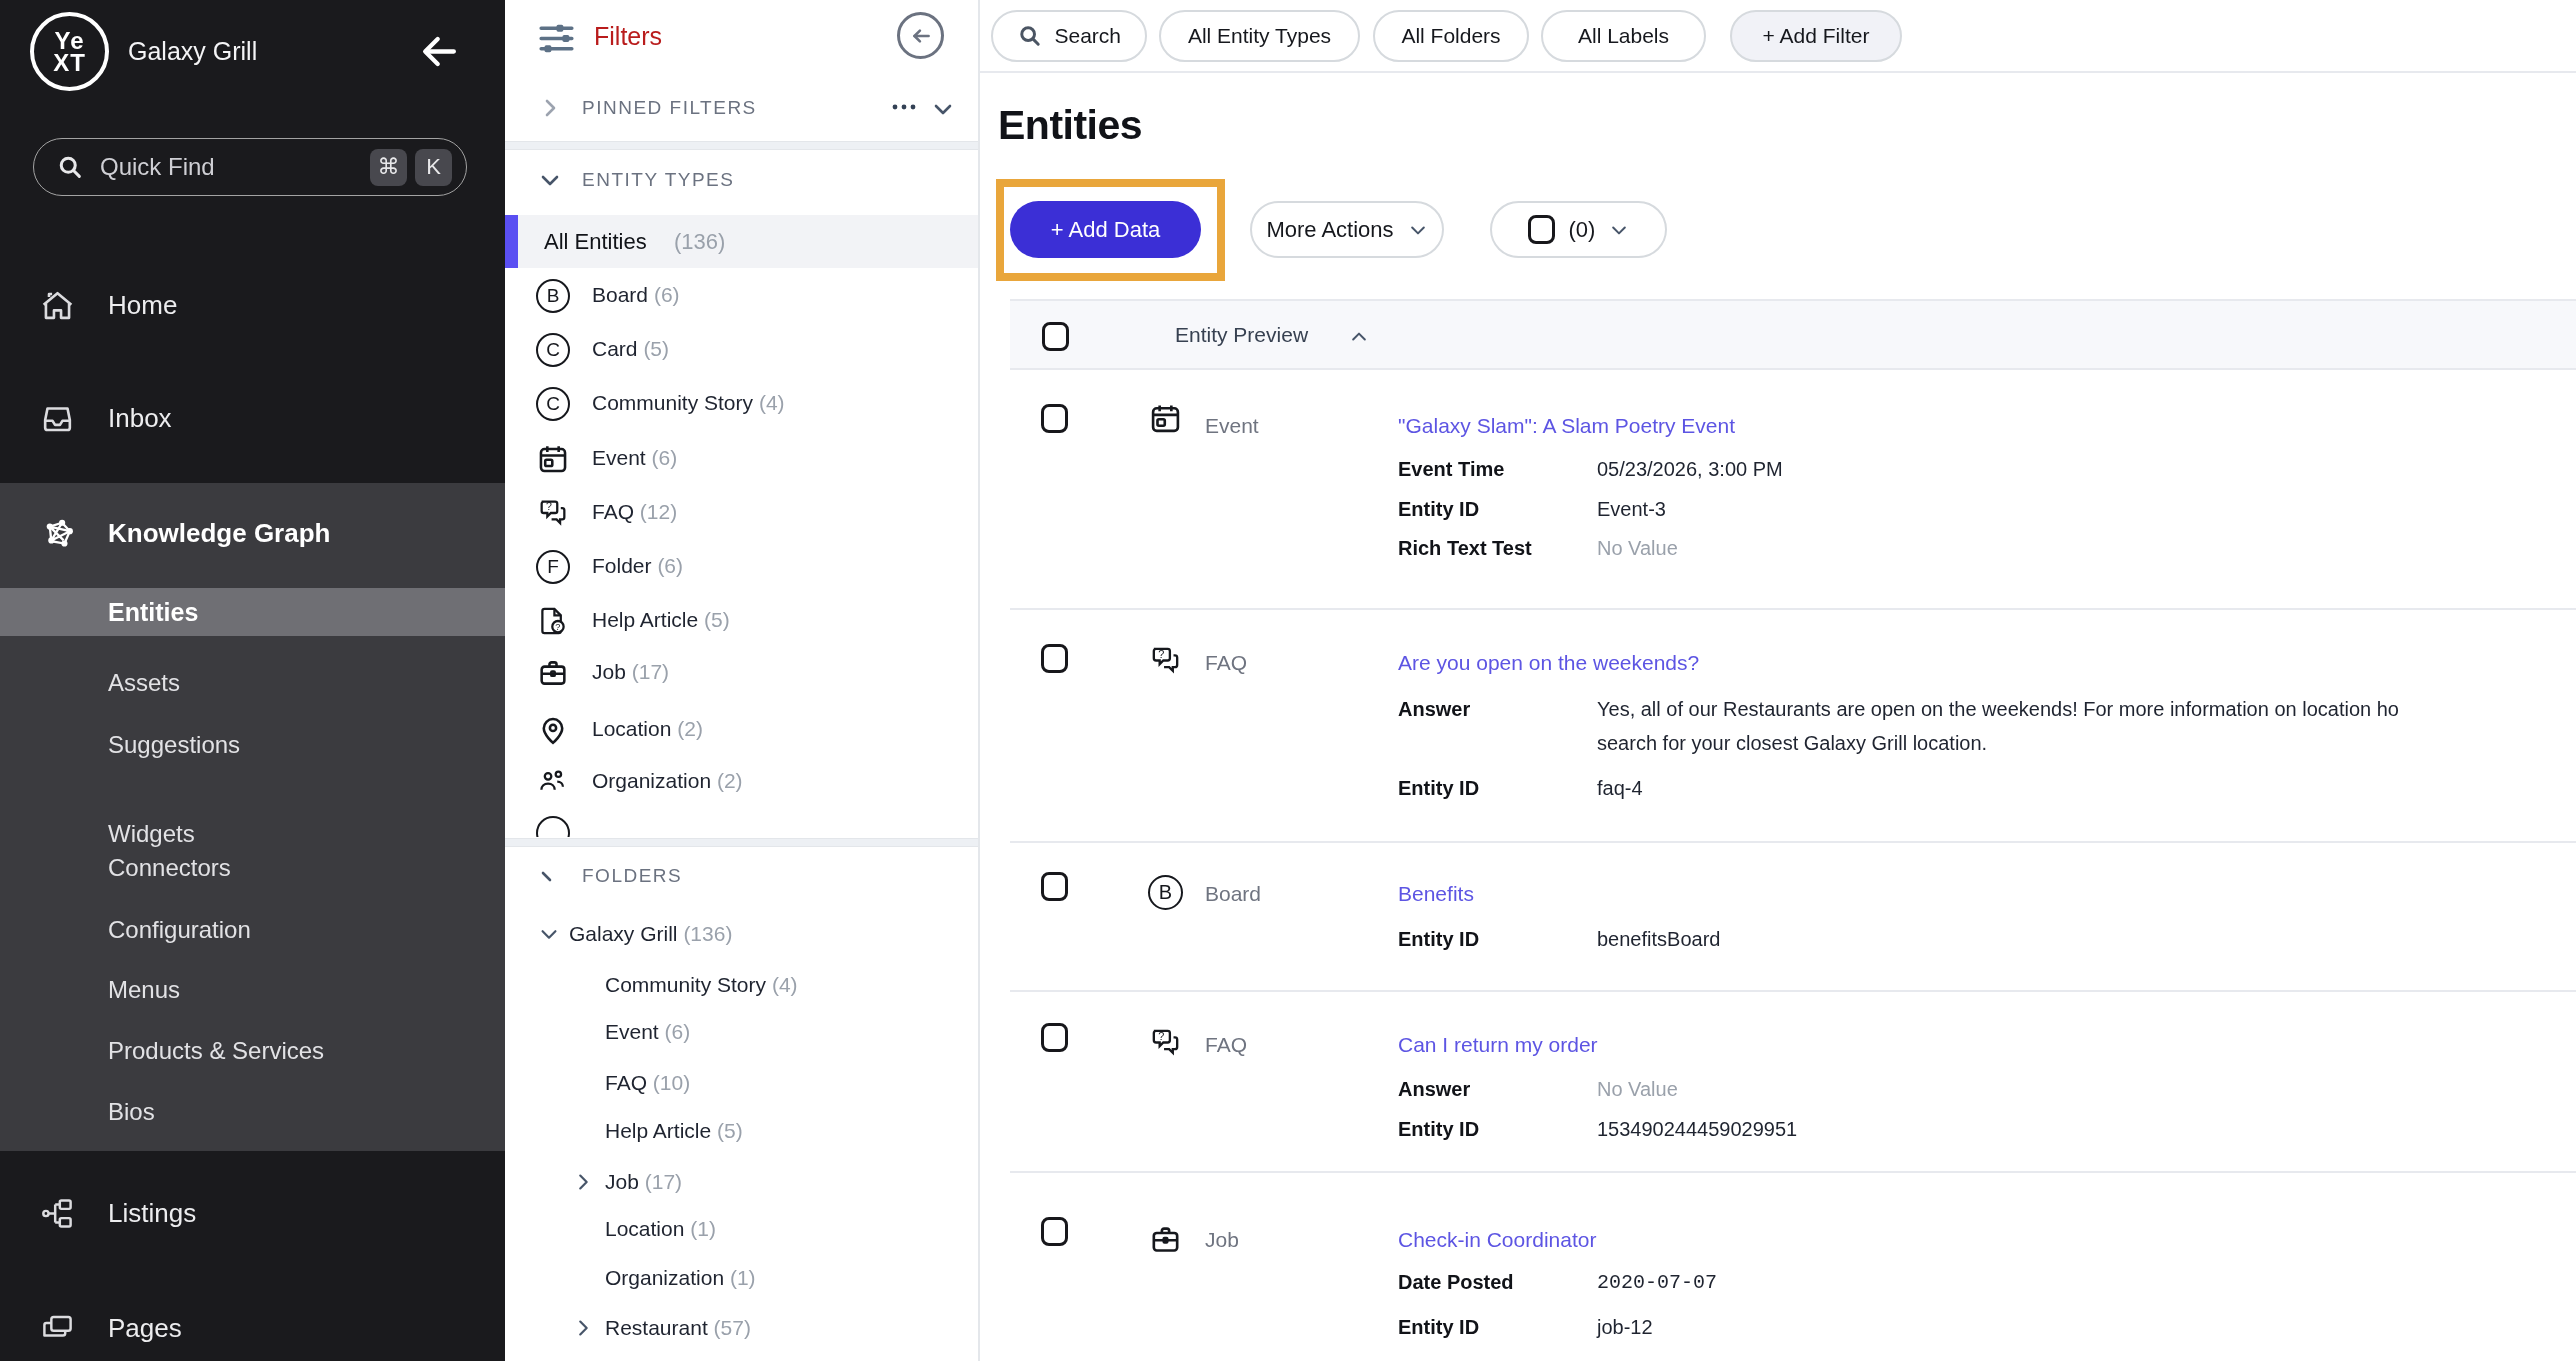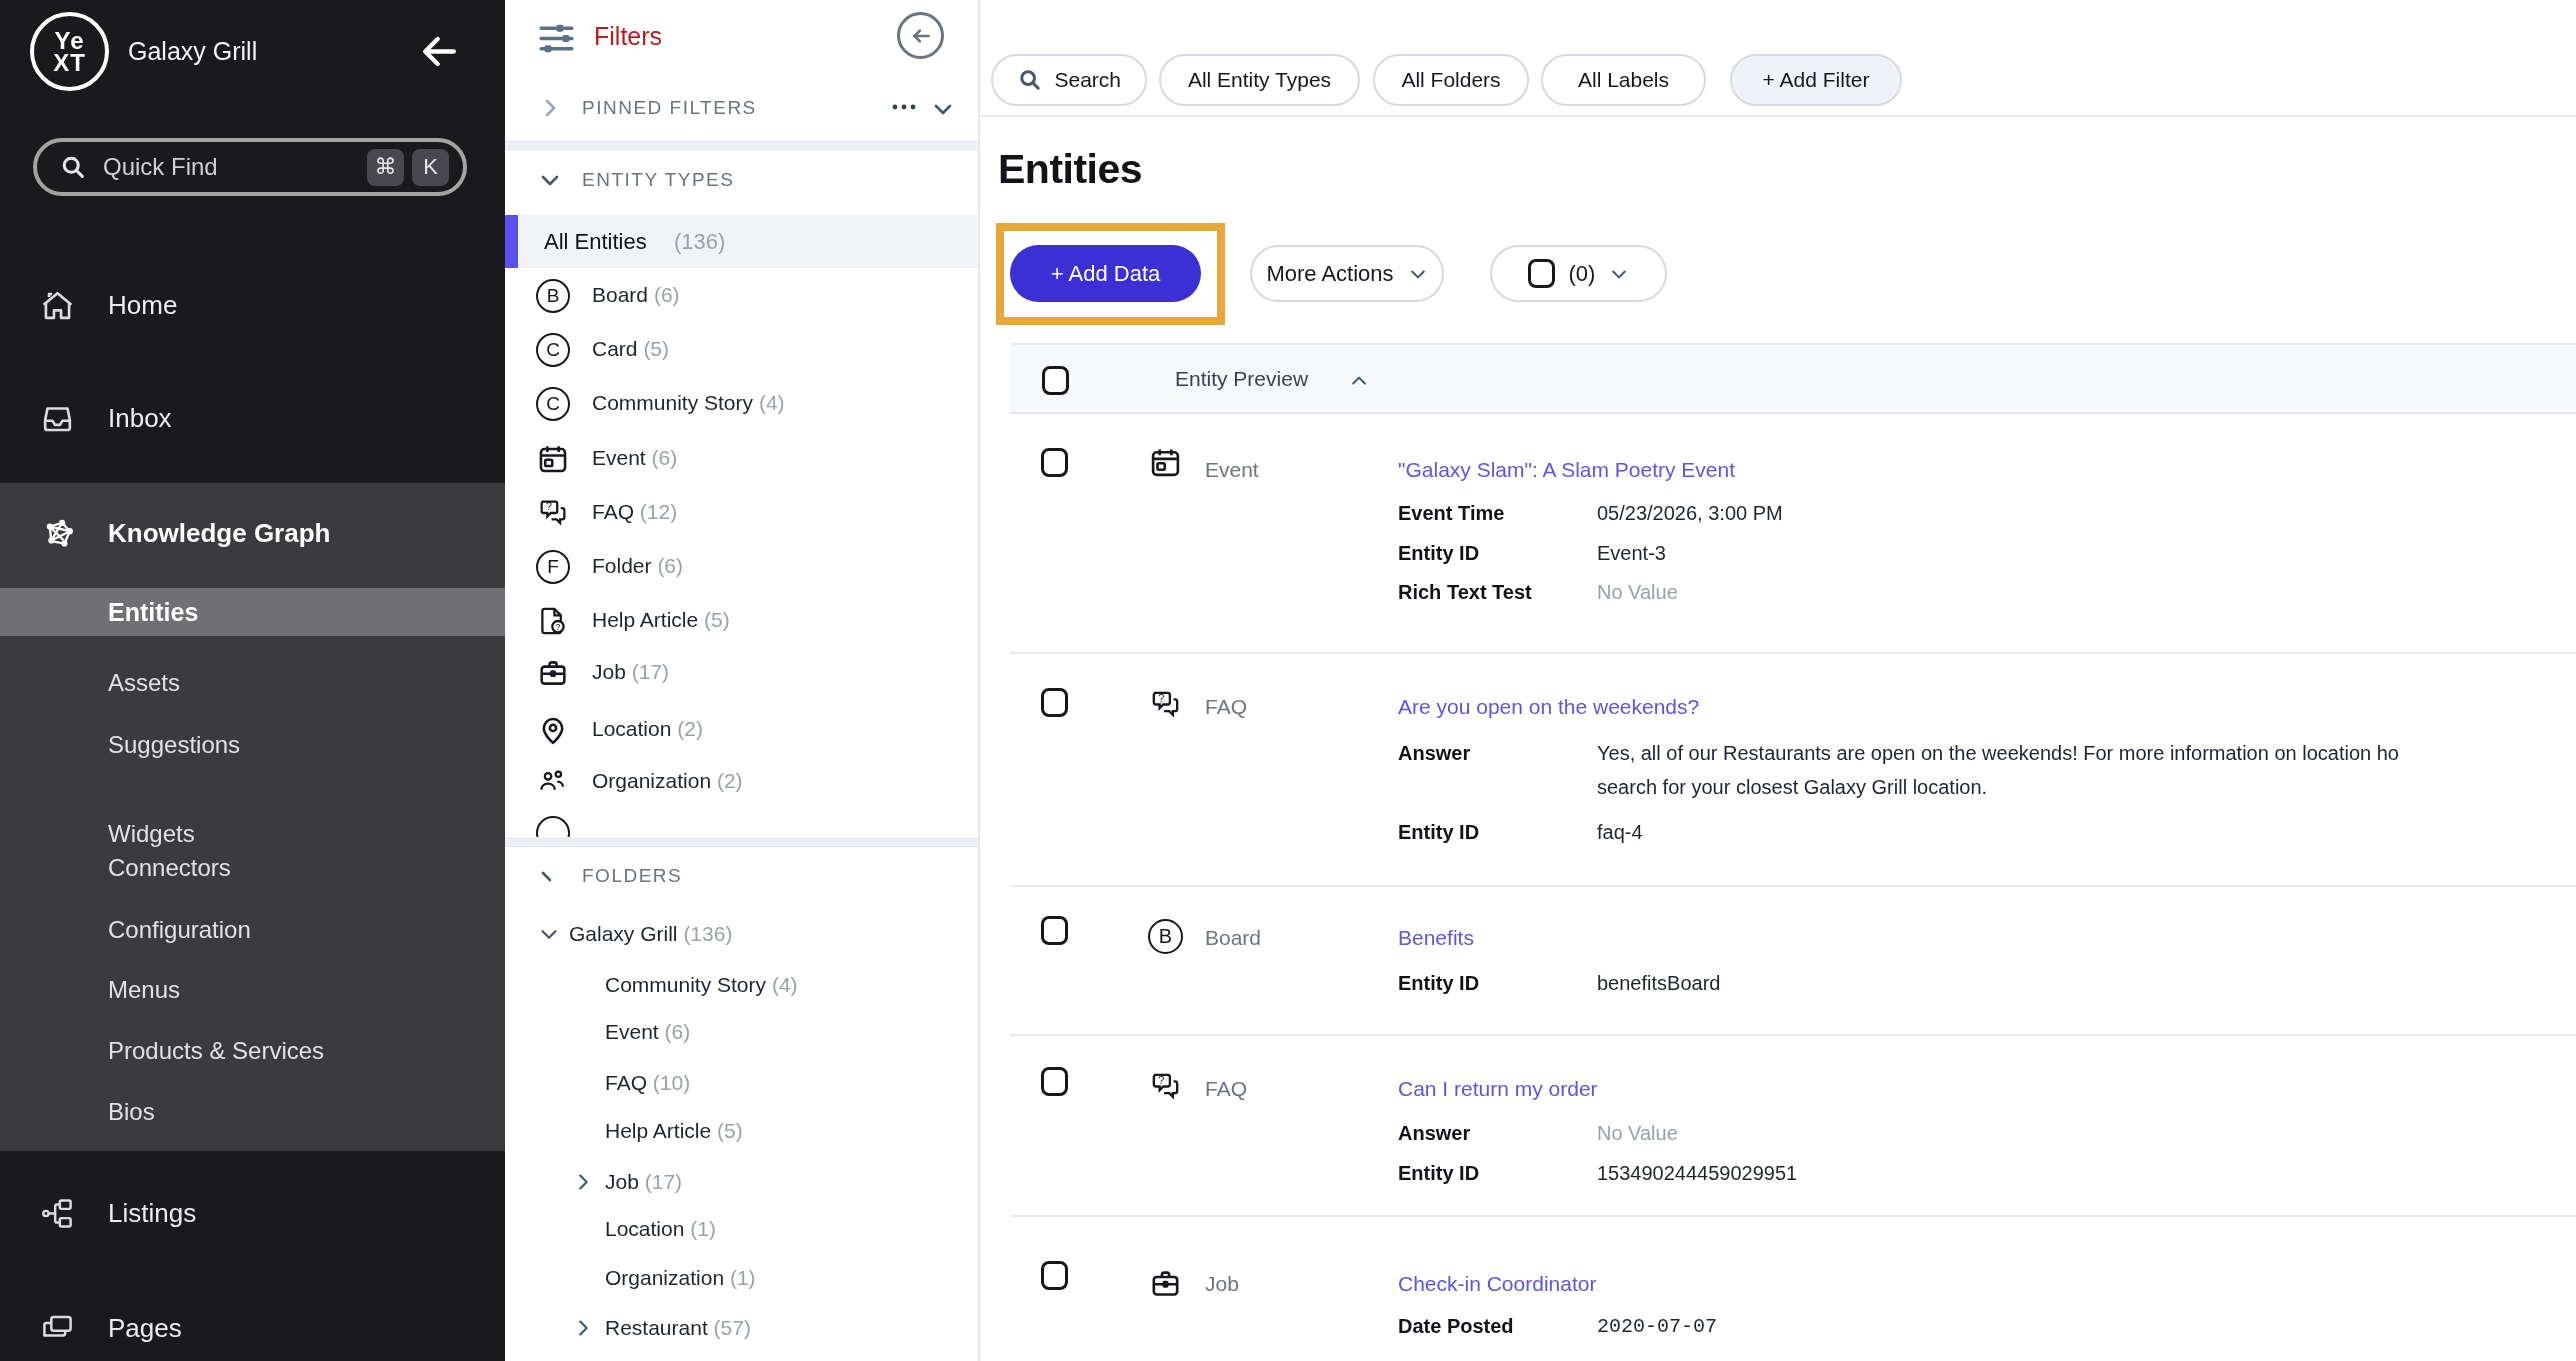--- a/index.html
+++ b/index.html
@@ -8,21 +8,21 @@
        font-family:"Liberation Sans","DejaVu Sans",sans-serif;color:#1f2430;}
   .abs{position:absolute;}
 
   
   .sidebar{position:absolute;left:0;top:0;width:505px;height:1362px;background:#1a1a1d;color:#ededef;}
   .logo-circle{position:absolute;left:30px;top:12px;width:79px;height:79px;border:4px solid #fff;
     border-radius:50%;display:flex;flex-direction:column;align-items:center;justify-content:center;
     color:#fff;font-weight:700;font-size:24px;line-height:22px;letter-spacing:1px;}
   .brand-name{position:absolute;left:128px;top:37px;font-size:25px;color:#f4f4f6;}
   .collapse-arrow{position:absolute;left:418px;top:30px;width:43px;height:43px;color:#fff;}
-  .quickfind{position:absolute;left:33px;top:138px;width:434px;height:58px;border:4px solid #a3a3a3;
+  .quickfind{position:absolute;left:33px;top:138px;width:434px;height:58px;border:1px solid #a3a3a3;
     border-radius:30px;display:flex;align-items:center;padding:0 14px 0 22px;}
   .quickfind .ph{color:#cfcfd4;font-size:24px;margin-left:16px;flex:1;}
   .key-badge{background:#48484e;color:#e8e8ea;border-radius:8px;width:37px;height:37px;
     display:flex;align-items:center;justify-content:center;font-size:22px;margin-left:8px;}
   .nav-item{position:absolute;left:0;width:505px;height:47px;display:flex;align-items:center;}
   .nav-item .ic{position:absolute;left:39px;width:37px;height:37px;color:#dcdcdf;}
   .nav-item .lbl{position:absolute;left:108px;font-size:26px;color:#ededef;}
   .kg-section{position:absolute;left:0;top:483px;width:505px;height:668px;background:#3b3b3f;}
   .kg-header .lbl{font-weight:700;color:#fff;}
   .kg-sub{position:absolute;left:0;width:505px;height:37px;display:flex;align-items:center;}
@@ -57,21 +57,21 @@
   .et-row .cnt{color:#9aa1ab;}
   .fold-row{position:absolute;left:0;width:473px;height:39px;}
   .fold-row .chev{position:absolute;left:33px;top:8px;width:22px;height:22px;color:#475569;}
   .fold-row .chev.sub{left:67px;}
   .fold-row .lbl{position:absolute;top:7px;font-size:21px;color:#1f2430;}
   .fold-row .cnt{color:#9aa1ab;}
   .et-partial{position:absolute;left:31px;top:816px;width:34px;height:21px;overflow:hidden;}
   .et-partial .circ{width:34px;height:34px;border:2.5px solid #16181d;border-radius:50%;}
 
   
-  .main{position:absolute;left:980px;top:0;width:1596px;height:956px;background:#fff;margin-top:44px;}
+  .main{position:absolute;left:980px;top:0;width:1596px;height:956px;background:#fff;}
   .topbar{position:absolute;left:0;top:0;width:1596px;height:73px;border-bottom:2px solid #e7e9ee;background:#fff;}
   .pill{position:absolute;top:10px;height:52px;border:2px solid #d6dade;border-radius:27px;background:#fff;
     display:flex;align-items:center;justify-content:center;font-size:21px;color:#16181d;padding:0 24px;}
   .pill .sic{width:26px;height:26px;margin-right:12px;color:#4b5563;}
   .pill.addfilter{background:#f1f2f7;}
   .page-title{position:absolute;left:18px;top:102px;font-size:41px;font-weight:800;color:#111318;letter-spacing:-0.5px;}
   .hlbox{position:absolute;left:16px;top:179px;width:229px;height:102px;border:8px solid #e9a63b;background:#fff;}
   .adddata{position:absolute;left:30px;top:201px;width:191px;height:57px;background:#3b2fd6;border:none;
     border-radius:29px;color:#fff;font-size:22px;display:flex;align-items:center;justify-content:center;cursor:pointer;}
   .moreactions{position:absolute;left:270px;top:201px;width:194px;height:57px;border:2px solid #d6dade;

